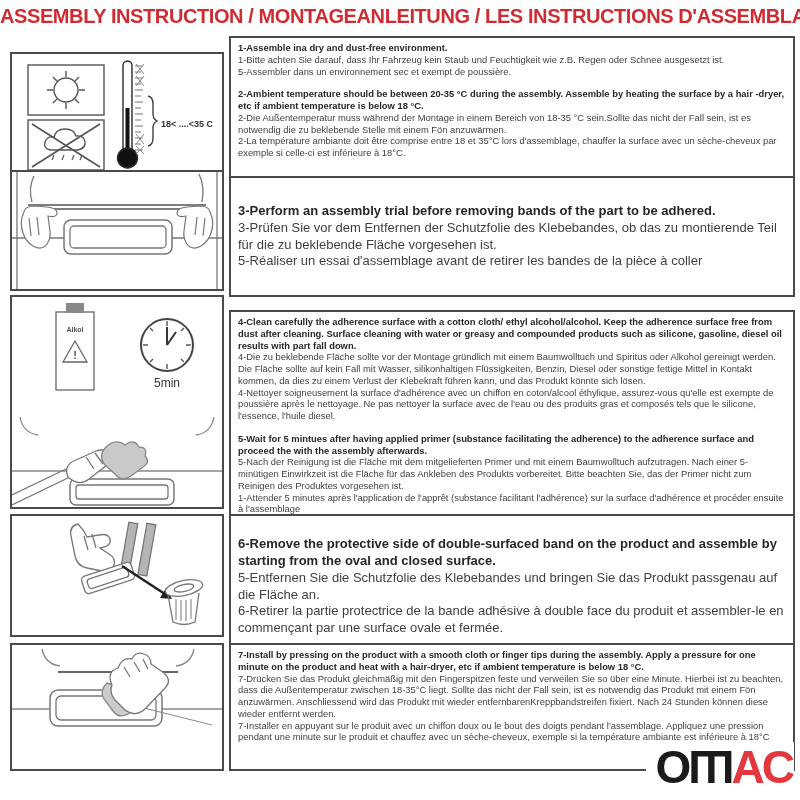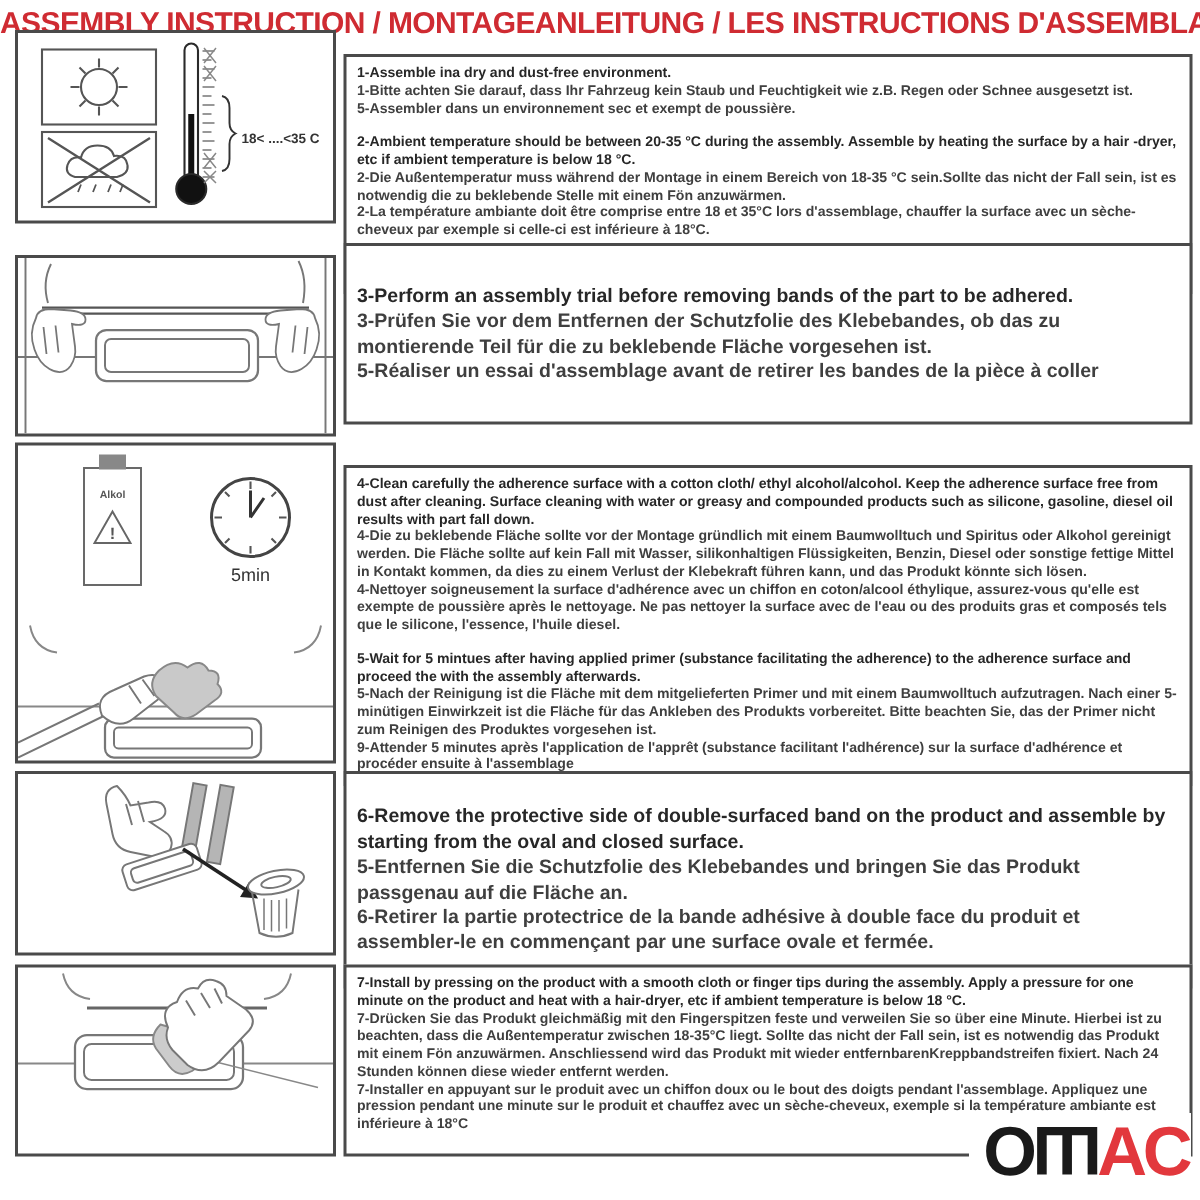--- a/index.html
+++ b/index.html
@@ -8,37 +8,37 @@
   .title{position:absolute;top:5px;left:0;width:800px;text-align:center;
          font-weight:700;font-size:20px;letter-spacing:-0.4px;white-space:nowrap;}
   .cell{position:absolute;background:#fff;border:2px solid #4a4a4a;box-sizing:border-box;}
   .cell-left{left:10px;width:214px;}
   .cell-right{left:229px;width:566px;padding:4px 7px;}
   .txt-sm{font-size:9.4px;line-height:1.25;}
   .txt-lg{font-size:13px;line-height:1.3;}
   .vcenter{display:flex;flex-direction:column;justify-content:center;}
   .sec + .sec{margin-top:11px;}
   .en{font-weight:700;color:#272727;}
-  .de,.fr{color:#3f3f3f;font-weight:700;}
+  .de,.fr{color:#3f3f3f;font-weight:400;}
   svg{display:block;width:100%;height:100%;}
   .logo{position:absolute;right:6px;bottom:8px;background:#fff;padding:2px 2px 2px 10px;
         font-weight:700;font-size:46px;line-height:1;letter-spacing:-3px;white-space:nowrap;}
   .logo .blk{color:#1a1a1a;}
   .logo .red{color:#e2383d;}
   .logo span span{display:inline-block;}
   .logo span span.flip{transform:scaleY(-1);}
 </style>
 </head>
 <body>
 
 <div id="page">
 
   <div class="title" style="color:#cf2b32;">ASSEMBLY INSTRUCTION / MONTAGEANLEITUNG / LES INSTRUCTIONS D'ASSEMBLAGE</div>
 
-  <div class="cell cell-left" style="top:20px;height:129px;">
+  <div class="cell cell-left" style="top:52px;height:129px;">
     <svg viewBox="0 0 210 125">
       <g fill="none" stroke="#555" stroke-width="1.4">
         <rect x="16" y="11" width="76" height="50"></rect>
         <g>
           <circle cx="54" cy="36" r="12"></circle>
           <path d="M54,17 V23 M54,49 V55 M35,36 H41 M67,36 H73 M41,23 l4,4 M63,45 l4,4 M67,23 l-4,4 M45,45 l-4,4"></path>
         </g>
         <rect x="16" y="66" width="76" height="50"></rect>
         <g>
           <path d="M38,96 q-7,-2 -5,-8 q2,-6 9,-5 q2,-8 11,-8 q9,0 11,7 q8,-1 9,6 q1,6 -7,8 z"></path>
@@ -80,21 +80,21 @@
         <path d="M16,33 H194 M16,37 H194" stroke="#555" stroke-width="1.5"></path>
         <g>
           <rect x="52" y="48" width="108" height="34" rx="7" fill="#fff" stroke-width="1.5"></rect>
           <rect x="58" y="54" width="96" height="22" rx="4"></rect>
         </g>
         <path d="M12,40 q-5,10 -1,21 q3,9 10,13 q9,5 14,-2 q4,-6 3,-13 l-2,-15 q9,2 9,-3 q0,-5 -10,-6 l-13,-1 q-9,0 -10,6 z M17,46 l2,18 M25,45 l2,18" fill="#fff" stroke-width="1.2"></path>
         <path d="M198,40 q5,10 1,21 q-3,9 -10,13 q-9,5 -14,-2 q-4,-6 -3,-13 l2,-15 q-9,2 -9,-3 q0,-5 10,-6 l13,-1 q9,0 10,6 z M193,46 l-2,18 M185,45 l-2,18" fill="#fff" stroke-width="1.2"></path>
       </g>
     </svg>
   </div>
-  <div class="cell cell-right txt-lg vcenter" style="top:162px;height:121px;">
+  <div class="cell cell-right txt-lg vcenter" style="top:176px;height:121px;">
     <div class="sec">
       <div class="en">3-Perform an assembly trial before removing bands of the part to be adhered.</div>
       <div class="de">3-Prüfen Sie vor dem Entfernen der Schutzfolie des Klebebandes, ob das zu montierende Teil für die zu beklebende Fläche vorgesehen ist.</div>
       <div class="fr">5-Réaliser un essai d'assemblage avant de retirer les bandes de la pièce à coller</div>
     </div>
   </div>
 
   <div class="cell cell-left" style="top:295px;height:214px;">
     <svg viewBox="0 0 210 210">
       <g fill="none" stroke="#666" stroke-width="1.3">
@@ -125,21 +125,21 @@
   </div>
   <div class="cell cell-right txt-sm" style="top:310px;height:214px;">
     <div class="sec">
       <div class="en">4-Clean carefully the adherence surface with a cotton cloth/ ethyl alcohol/alcohol. Keep the adherence surface free from dust after cleaning. Surface cleaning with water or greasy and compounded products such as silicone, gasoline, diesel oil results with part fall down.</div>
       <div class="de">4-Die zu beklebende Fläche sollte vor der Montage gründlich mit einem Baumwolltuch und Spiritus oder Alkohol gereinigt werden. Die Fläche sollte auf kein Fall mit Wasser, silikonhaltigen Flüssigkeiten, Benzin, Diesel oder sonstige fettige Mittel in Kontakt kommen, da dies zu einem Verlust der Klebekraft führen kann, und das Produkt könnte sich lösen.</div>
       <div class="fr">4-Nettoyer soigneusement la surface d'adhérence avec un chiffon en coton/alcool éthylique, assurez-vous qu'elle est exempte de poussière après le nettoyage. Ne pas nettoyer la surface avec de l'eau ou des produits gras et composés tels que le silicone, l'essence, l'huile diesel.</div>
     </div>
     <div class="sec">
       <div class="en">5-Wait for 5 mintues after having applied primer (substance facilitating the adherence) to the adherence surface and proceed the with the assembly afterwards.</div>
       <div class="de">5-Nach der Reinigung ist die Fläche mit dem mitgelieferten Primer und mit einem Baumwolltuch aufzutragen. Nach einer 5-minütigen Einwirkzeit ist die Fläche für das Ankleben des Produkts vorbereitet. Bitte beachten Sie, das der Primer nicht zum Reinigen des Produktes vorgesehen ist.</div>
-      <div class="fr">9-Attender 5 minutes après l'application de l'apprêt (substance facilitant l'adhérence) sur la surface d'adhérence et procéder ensuite à l'assemblage</div>
+      <div class="fr">1-Attender 5 minutes après l'application de l'apprêt (substance facilitant l'adhérence) sur la surface d'adhérence et procéder ensuite à l'assemblage</div>
     </div>
   </div>
 
   <div class="cell cell-left" style="top:514px;height:123px;">
     <svg viewBox="0 0 210 119">
       <g fill="none" stroke="#777" stroke-width="1.3">
         <path d="M66,8 q-9,2 -7,12 l4,20 q2,10 12,12 l15,3 q10,1 12,-6 q2,-7 -5,-11 l-9,-6 q12,-2 10,-9 q-2,-6 -11,-4 l-12,2 q-3,-7 -9,-13 z M72,20 l4,14 M80,18 l4,14" fill="#fff"></path>
         <g transform="rotate(10 125 35)">
           <rect x="112" y="8" width="9" height="52" fill="#b5b5b5" stroke="#777"></rect>
           <rect x="130" y="6" width="9" height="52" fill="#b5b5b5" stroke="#777"></rect>

